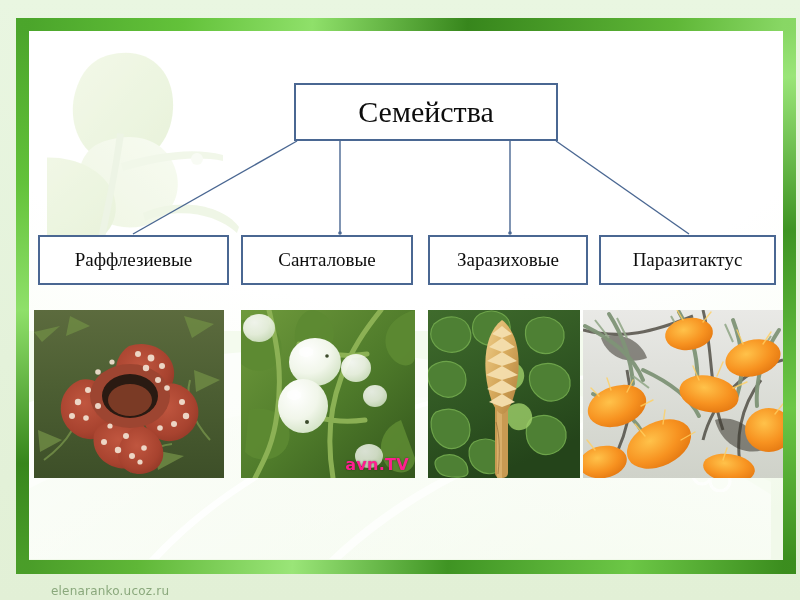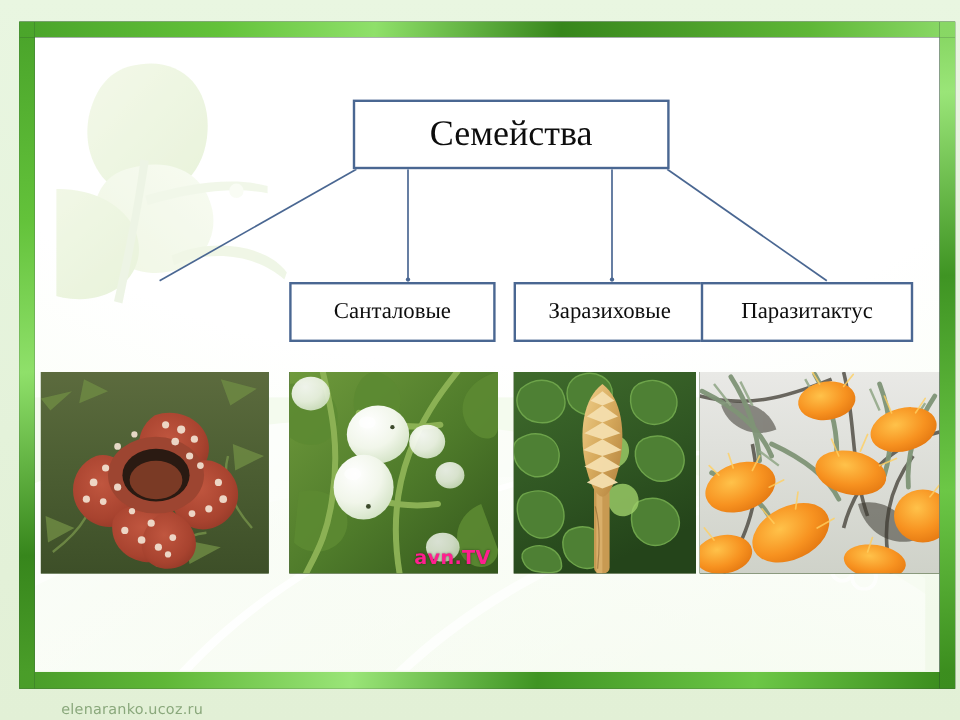--- a/index.html
+++ b/index.html
@@ -100,21 +100,21 @@
 
   .node-child {
     top: 204px;
     height: 50px;
     font-size: 19px;
   }
 
   #node-child-0 { left: 9px;   width: 191px; }
   #node-child-1 { left: 212px; width: 172px; }
   #node-child-2 { left: 399px; width: 160px; }
-  #node-child-3 { left: 555px; width: 177px; }
+  #node-child-3 { left: 570px; width: 177px; }
 
   #connector-layer {
     position: absolute;
     left: 0;
     top: 0;
     width: 742px;
     height: 528px;
     pointer-events: none;
   }
 
@@ -223,20 +223,23 @@
         <g fill="#4a6792">
           <circle cx="311" cy="202" r="1.8"></circle>
           <circle cx="481" cy="202" r="1.8"></circle>
         </g>
       </svg>
 
       <div class="node-box" id="node-root">
         <span>Семейства</span>
       </div>
 
+      <div class="node-box node-child" id="node-child-0">
+        <span>Раффлезиевые</span>
+      </div>
       <div class="node-box node-child" id="node-child-2">
         <span>Заразиховые</span>
       </div>
       <div class="node-box node-child" id="node-child-1">
         <span>Санталовые</span>
       </div>
       <div class="node-box node-child" id="node-child-3">
         <span>Паразитактус</span>
       </div>
 

